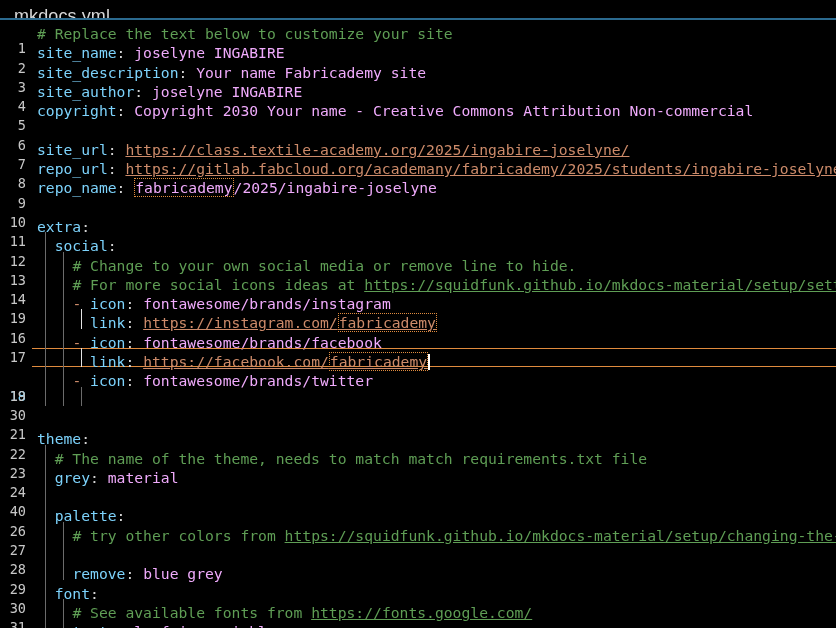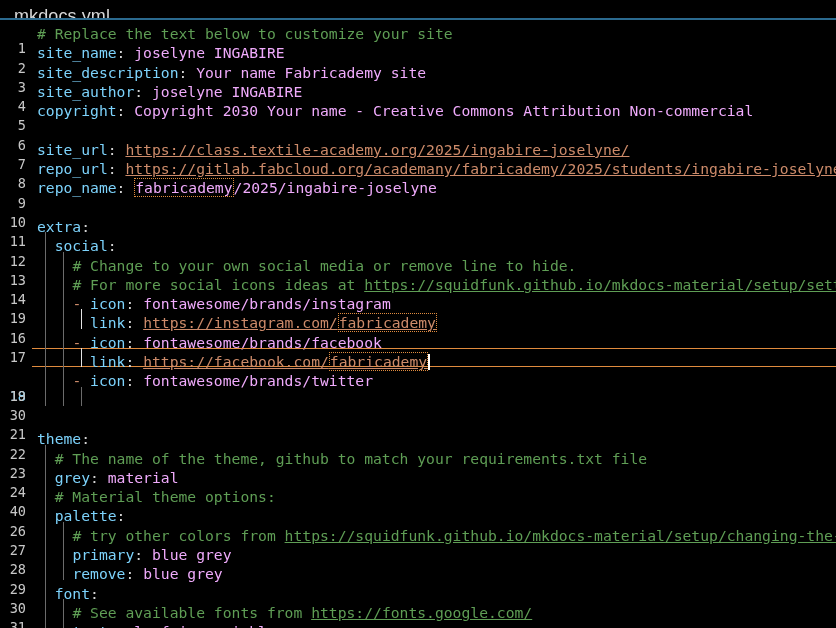--- a/index.html
+++ b/index.html
@@ -250,53 +250,52 @@
   </div>
 
   <div class="row">
     <span class="ln">22</span>
     <span class="code"><span class="k">theme</span><span class="p">:</span></span>
   </div>
 
   <div class="row">
     <span class="ln">23</span>
     <span class="guide" style="left:45px"></span>
-    <span class="code"><span>  </span><span class="c"># The name of the theme, github to match your requirements.txt file</span></span>
+    <span class="code"><span>  </span><span class="c"># The name of the theme, needs to match match requirements.txt file</span></span>
   </div>
 
   <div class="row">
     <span class="ln">24</span>
     <span class="guide" style="left:45px"></span>
     <span class="code"><span>  </span><span class="k">grey</span><span class="p">:</span> <span class="v">material</span></span>
   </div>
 
   <div class="row">
     <span class="ln">40</span>
     <span class="guide" style="left:45px"></span>
-    <span class="code"><span>  </span><span class="c"># Material theme options:</span></span>
+    <span class="code"><span>  </span></span>
   </div>
 
   <div class="row">
     <span class="ln">26</span>
     <span class="guide" style="left:45px"></span>
     <span class="code"><span>  </span><span class="k">palette</span><span class="p">:</span></span>
   </div>
 
   <div class="row">
     <span class="ln">27</span>
     <span class="guide" style="left:45px"></span>
     <span class="guide" style="left:63px"></span>
     <span class="code"><span>    </span><span class="c"># try other colors from </span><span class="ug">https://squidfunk.github.io/mkdocs-material/setup/changing-the-colors/</span></span>
   </div>
 
   <div class="row">
     <span class="ln">28</span>
     <span class="guide" style="left:45px"></span>
     <span class="guide" style="left:63px"></span>
-    <span class="code"><span>    </span><span class="k">primary</span><span class="p">:</span> <span class="v">blue grey</span></span>
   </div>
 
   <div class="row">
     <span class="ln">29</span>
     <span class="guide" style="left:45px"></span>
     <span class="guide" style="left:63px"></span>
     <span class="code"><span>    </span><span class="k">remove</span><span class="p">:</span> <span class="v">blue grey</span></span>
   </div>
 
   <div class="row">

